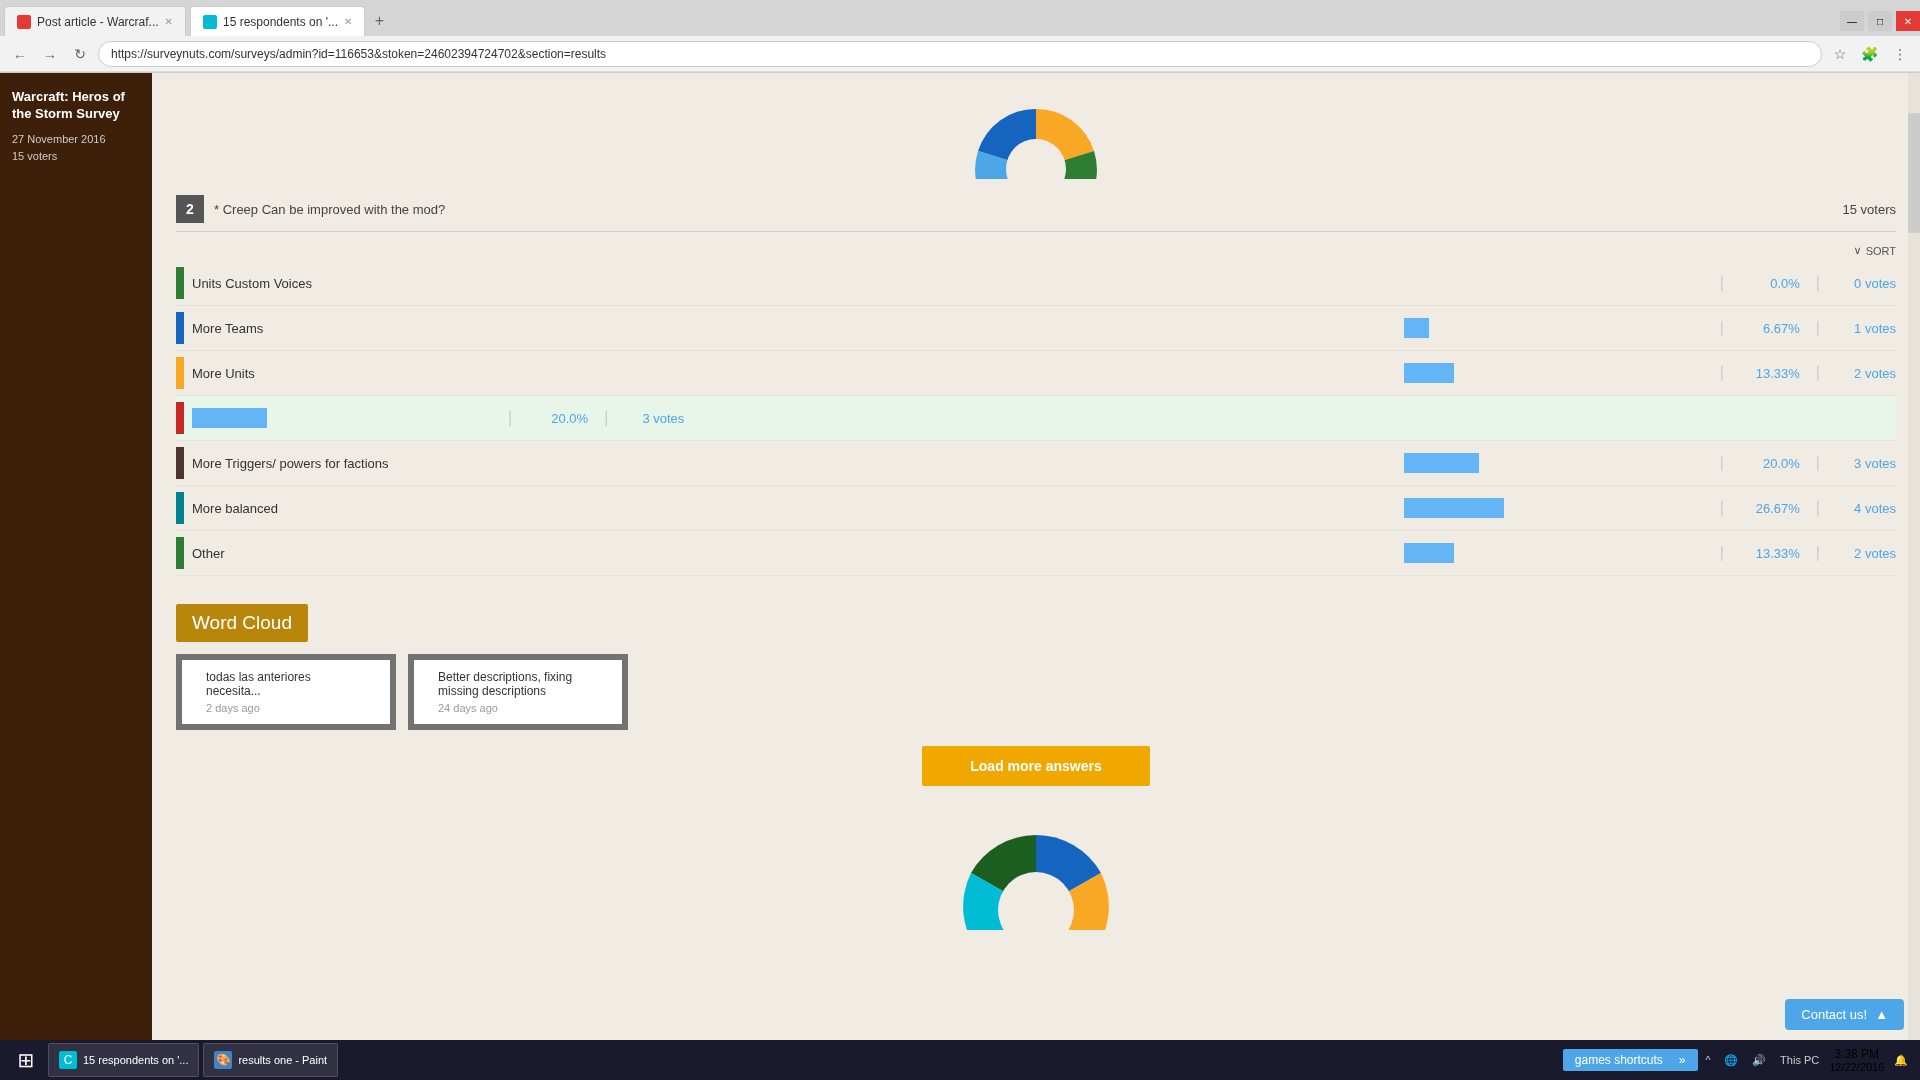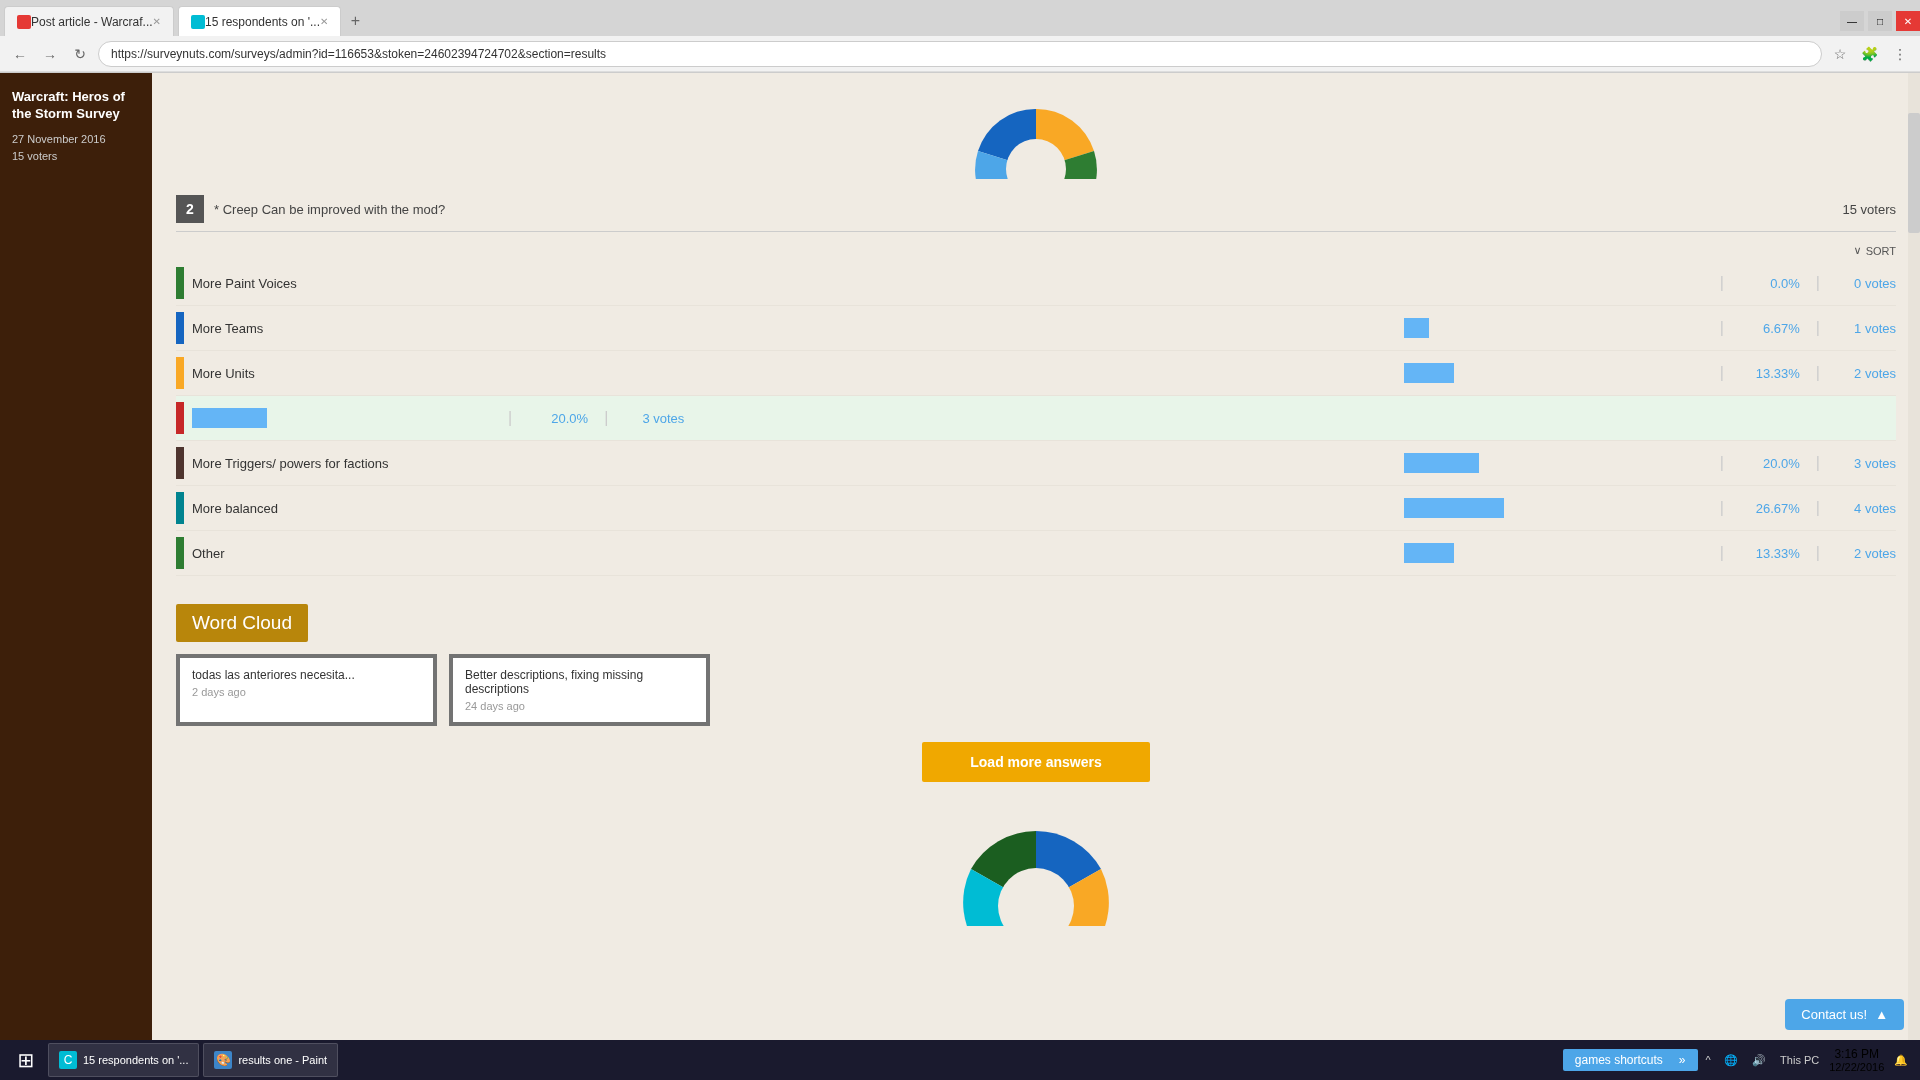--- a/index.html
+++ b/index.html
@@ -23,20 +23,21 @@
       align-items: center;
       padding: 0 12px;
       height: 30px;
       background: #f2f2f2;
       border-radius: 4px 4px 0 0;
       font-size: 12px;
       color: #333;
       margin-left: 4px;
       border: 1px solid #ccc;
       border-bottom: none;
+      gap: 6px;
       max-width: 200px;
       overflow: hidden;
       white-space: nowrap;
     }
     .tab.active { background: #fff; }
     .tab-favicon { width: 14px; height: 14px; border-radius: 2px; }
     .tab-favicon.red { background: #e53935; }
     .tab-favicon.teal { background: #00bcd4; }
     .tab-close { margin-left: auto; color: #999; font-size: 10px; }
     .tab-new { width: 28px; height: 28px; display: flex; align-items: center; justify-content: center; font-size: 16px; color: #666; cursor: pointer; }
@@ -164,23 +165,23 @@
       font-size: 19px;
       cursor: pointer;
       margin: 16px 0 12px 0;
       border-radius: 2px;
     }
 
     
     .answer-cards { display: flex; gap: 12px; margin-bottom: 16px; flex-wrap: wrap; }
     .answer-card {
       background: #fff;
-      border: 4px solid #737373;
-      padding: 10px 12px;
-      width: 261px;
+      border: 6px solid #737373;
+      padding: 10px 24px;
+      width: 220px;
       font-size: 12px;
     }
     .answer-card-text { color: #333; margin-bottom: 4px; }
     .answer-card-time { color: #999; font-size: 11px; }
 
     
     .load-more-area { display: flex; justify-content: center; margin-bottom: 24px; }
     .load-more-btn {
       background: #f0a800;
       color: #fff;
@@ -356,21 +357,21 @@
 
       <div class="sort-area">
         <button class="sort-btn">
           <span>∨</span>
           <span>SORT</span>
         </button>
       </div>
 
       <div class="answer-row">
         <div class="color-bar" style="background:#2e7d32;"></div>
-        <div class="answer-label">More Paint Voices</div>
+        <div class="answer-label">Units Custom Voices</div>
         <div class="bar-container">
           <div class="bar-fill" style="width:0px;"></div>
         </div>
         <span class="separator">|</span>
         <span class="pct">0.0%</span>
         <span class="separator">|</span>
         <span class="votes">0 votes</span>
       </div>
 
       <div class="answer-row">
@@ -505,18 +506,18 @@
   <div class="games-shortcuts-btn">
     <span>games shortcuts</span>
     <span>»</span>
   </div>
   <div class="sys-tray">
     <div class="tray-item">^</div>
     <div class="tray-item">🌐</div>
     <div class="tray-item">🔊</div>
     <div class="tray-item">This PC</div>
     <div class="taskbar-clock">
-      <div>3:16 PM</div>
+      <div>3:38 PM</div>
       <div>12/22/2016</div>
     </div>
     <div class="tray-item">🔔</div>
   </div>
 </div>
 
 </body></html>

